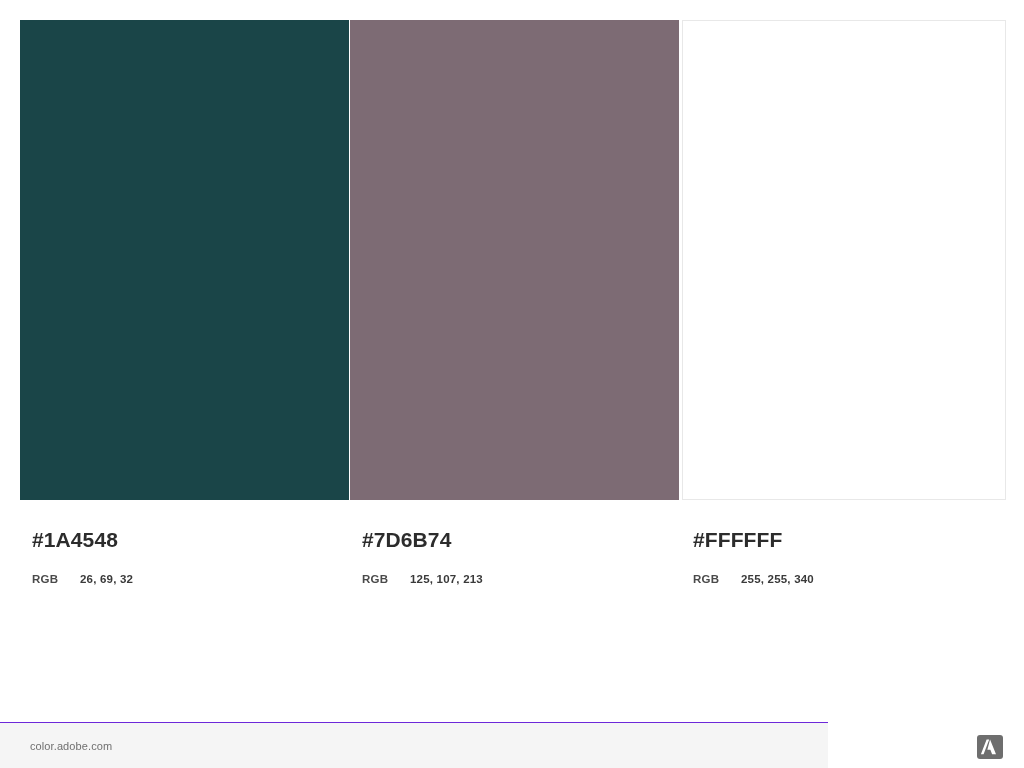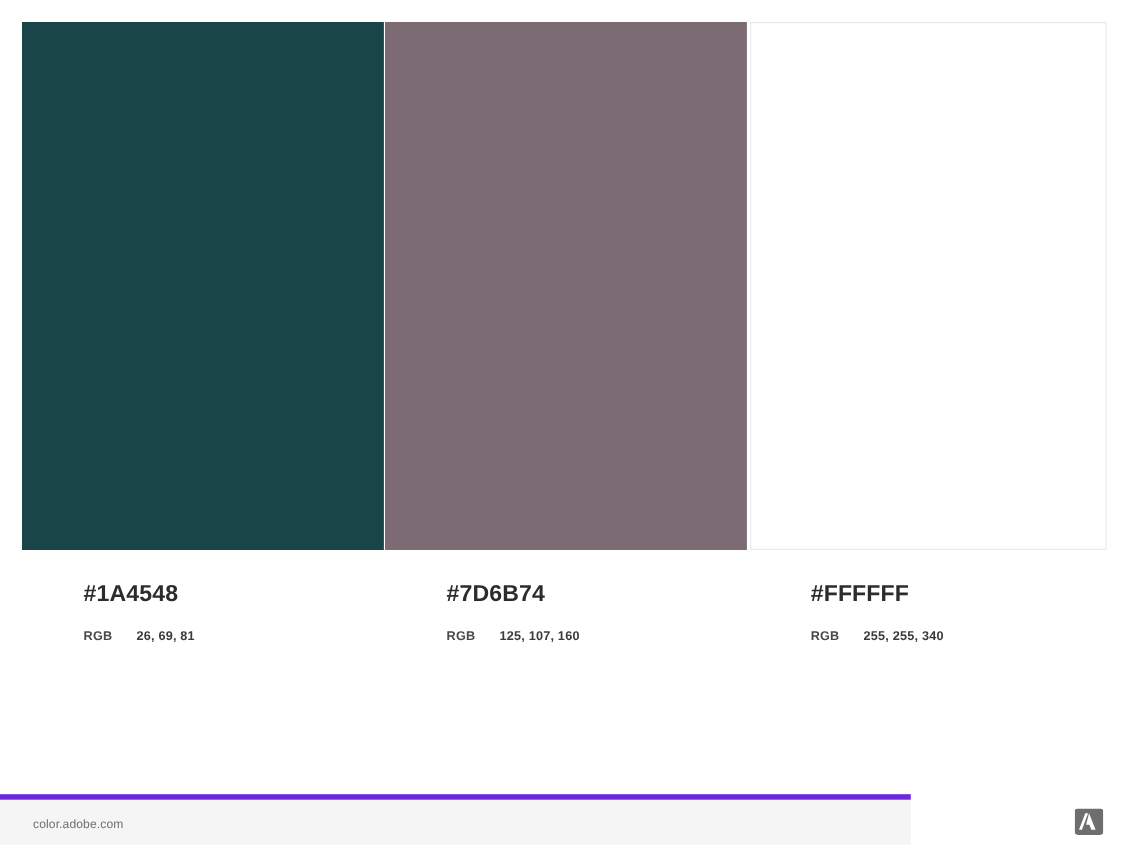--- a/index.html
+++ b/index.html
@@ -53,21 +53,20 @@
     border: 1px solid #E8E8E8;
   }
 
   
   #info-area {
     position: absolute;
     left: 0;
     top: 500px;
     width: 936px;
     height: 110px;
-    margin-left: 44px;
   }
 
   .info-column {
     position: absolute;
     top: 0;
   }
   .info-column.col-0 { left: 32px; }
   .info-column.col-1 { left: 362px; }
   .info-column.col-2 { left: 693px; }
 
@@ -105,21 +104,21 @@
   }
 
   
   #footer-bar {
     position: absolute;
     left: 0;
     top: 722px;
     width: 828px;
     height: 46px;
     background: #F5F5F5;
-    border-top: 5px solid #6d28d9;
+    border-top: 1px solid #6d28d9;
     box-sizing: border-box;
   }
   #footer-url {
     position: absolute;
     left: 30px;
     top: 17px;
     font-size: 11px;
     color: #707070;
     letter-spacing: 0.1px;
   }
@@ -150,28 +149,28 @@
       <div class="swatch-chip bordered" id="chip-2" style="background: rgb(255, 255, 255);"></div>
     </div>
 
   </div>
 
   <div id="info-area">
 
     <div class="info-column col-0">
       <div class="hex-label">#1A4548</div>
       <div class="rgb-row">
-        <span class="rgb-key">RGB</span><span class="rgb-value">26, 69, 81</span>
+        <span class="rgb-key">RGB</span><span class="rgb-value">26, 69, 32</span>
       </div>
     </div>
 
     <div class="info-column col-1">
       <div class="hex-label">#7D6B74</div>
       <div class="rgb-row">
-        <span class="rgb-key">RGB</span><span class="rgb-value">125, 107, 160</span>
+        <span class="rgb-key">RGB</span><span class="rgb-value">125, 107, 213</span>
       </div>
     </div>
 
     <div class="info-column col-2">
       <div class="hex-label">#FFFFFF</div>
       <div class="rgb-row">
         <span class="rgb-key">RGB</span><span class="rgb-value">255, 255, 340</span>
       </div>
     </div>
 

